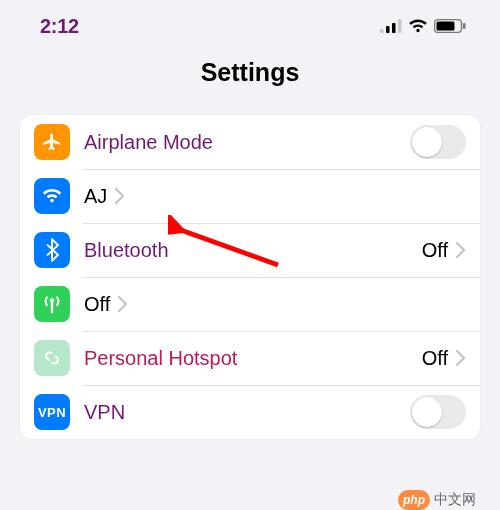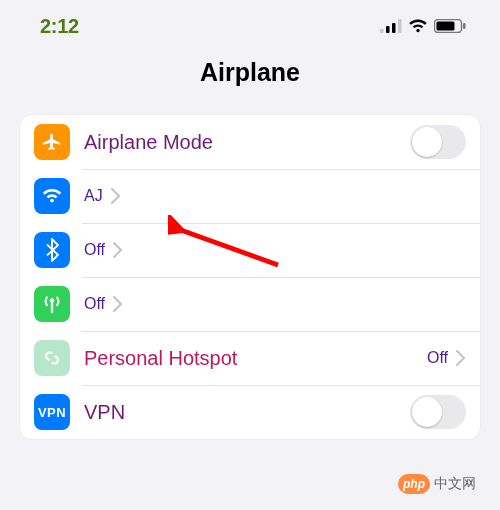--- a/index.html
+++ b/index.html
@@ -15,21 +15,21 @@
       display: flex;
       justify-content: space-between;
       align-items: center;
       padding: 10px 34px 6px 40px;
       background: #f2f2f7;
       height: 48px;
     }
     .status-time {
       font-weight: 700;
       font-size: 20px;
-      color: #4d7c0f;
+      color: #701a75;
       letter-spacing: -0.3px;
     }
     .status-right {
       display: flex;
       align-items: center;
       gap: 6px;
     }
     .status-right svg { display: block; }
     .header {
       text-align: center;
@@ -70,22 +70,22 @@
       flex: 0 0 36px;
       margin-right: 14px;
     }
     .row-label {
       font-size: 20px;
       color: #701a75;
       flex: 1;
     }
     .row-label.dim { color: #be185d; }
     .row-value {
-      font-size: 16px;
-      color: #4c1d95;
+      font-size: 20px;
+      color: #000000;
       margin-right: 8px;
     }
     .chev {
       width: 10px; height: 16px;
       flex: 0 0 10px;
     }
     .chev svg { display: block; }
     .switch {
       width: 56px; height: 34px;
       background: #e9e9eb;
@@ -111,21 +111,21 @@
 
     .arrow {
       position: absolute;
       left: 168px;
       top: 215px;
       pointer-events: none;
     }
     .watermark {
       position: absolute;
       right: 24px;
-      bottom: 16px;
+      bottom: 0;
       display: flex;
       align-items: center;
       font-size: 14px;
       color: #666;
       gap: 4px;
       z-index: 10;
     }
     .watermark .wm-pill {
       background: #ff8a3d;
       color: #fff;
@@ -161,21 +161,21 @@
       <svg width="32" height="14" viewBox="0 0 32 14">
         <rect x="0.5" y="0.5" width="27" height="13" rx="3.5" fill="none" stroke="#000" stroke-width="1.4" opacity="0.5"></rect>
         <rect x="2.5" y="2.5" width="18" height="9" rx="1.5" fill="#000"></rect>
         <rect x="29" y="4" width="2.5" height="6" rx="1.2" fill="#000" opacity="0.5"></rect>
       </svg>
     </span>
   </div>
 </div>
 
 <div class="header">
-  <div class="header-title">Airplane</div>
+  <div class="header-title">Settings</div>
 </div>
 
 <div class="group">
 
   <div class="row">
     <div class="row-icon ic-orange">
       <svg width="22" height="22" viewBox="0 0 24 24" fill="#fff">
         <path d="M21 15v-2l-8-4V4.5a1.5 1.5 0 0 0-3 0V9l-8 4v2l8-2v4.5L8 19v1.5l3.5-.7 3.5.7V19l-2-1.5V13z"></path>
       </svg>
     </div>
@@ -198,20 +198,21 @@
         </svg>
     </div>
   </div>
 
   <div class="row">
     <div class="row-icon ic-blue">
       <svg width="20" height="24" viewBox="0 0 14 22" fill="none" stroke="#fff" stroke-width="1.8" stroke-linejoin="round" stroke-linecap="round">
         <path d="M7 1v20l5.5-5.5L3 6.5M7 1l5.5 5.5L3 15.5"></path>
       </svg>
     </div>
+    <div class="row-label">Bluetooth</div>
     <div class="row-value">Off</div>
     <div class="chev">
       <svg width="10" height="16" viewBox="0 0 10 16">
           <path d="M1 1l7 7-7 7" stroke="#c5c5c9" stroke-width="2.2" fill="none" stroke-linecap="round" stroke-linejoin="round"></path>
         </svg>
     </div>
   </div>
 
   <div class="row">
     <div class="row-icon ic-green">

